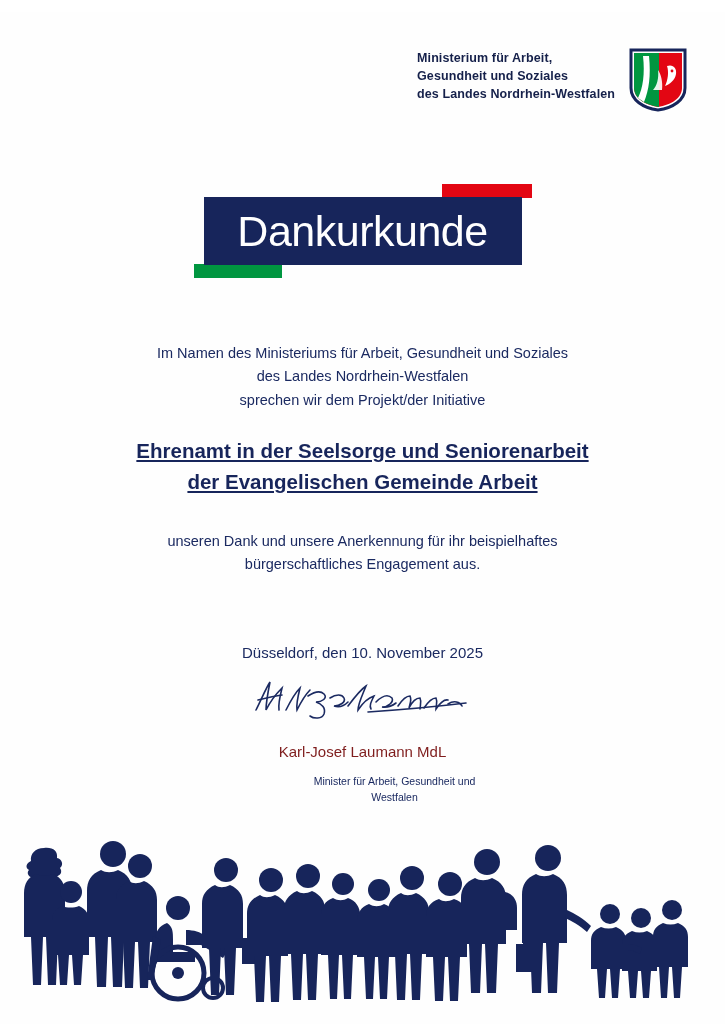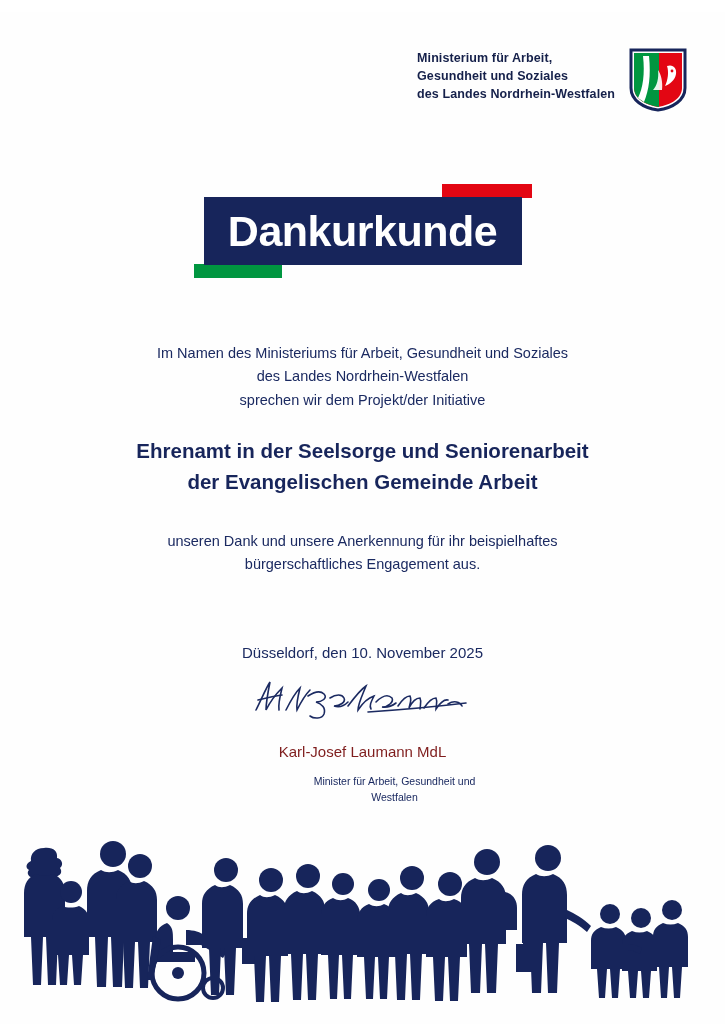--- a/index.html
+++ b/index.html
@@ -84,21 +84,21 @@
     width: 318px;
     height: 68px;
     background: #17255b;
     display: flex;
     align-items: center;
     justify-content: center;
   }
   .title-box span {
     color: #ffffff;
     font-size: 43px;
-    font-weight: bold;
+    font-weight: normal;
     letter-spacing: -0.5px;
     line-height: 1;
   }
 
   
   .intro {
     position: absolute;
     top: 330px;
     left: 0;
     width: 100%;
@@ -110,20 +110,21 @@
   .recipient {
     position: absolute;
     top: 424px;
     left: 0;
     width: 100%;
     text-align: center;
     font-size: 20.5px;
     font-weight: bold;
     line-height: 1.5;
     color: #17255b;
+    text-decoration: underline;
   }
   .closing {
     position: absolute;
     top: 518px;
     left: 0;
     width: 100%;
     text-align: center;
     font-size: 14.5px;
     line-height: 1.62;
     color: #1b2a61;

